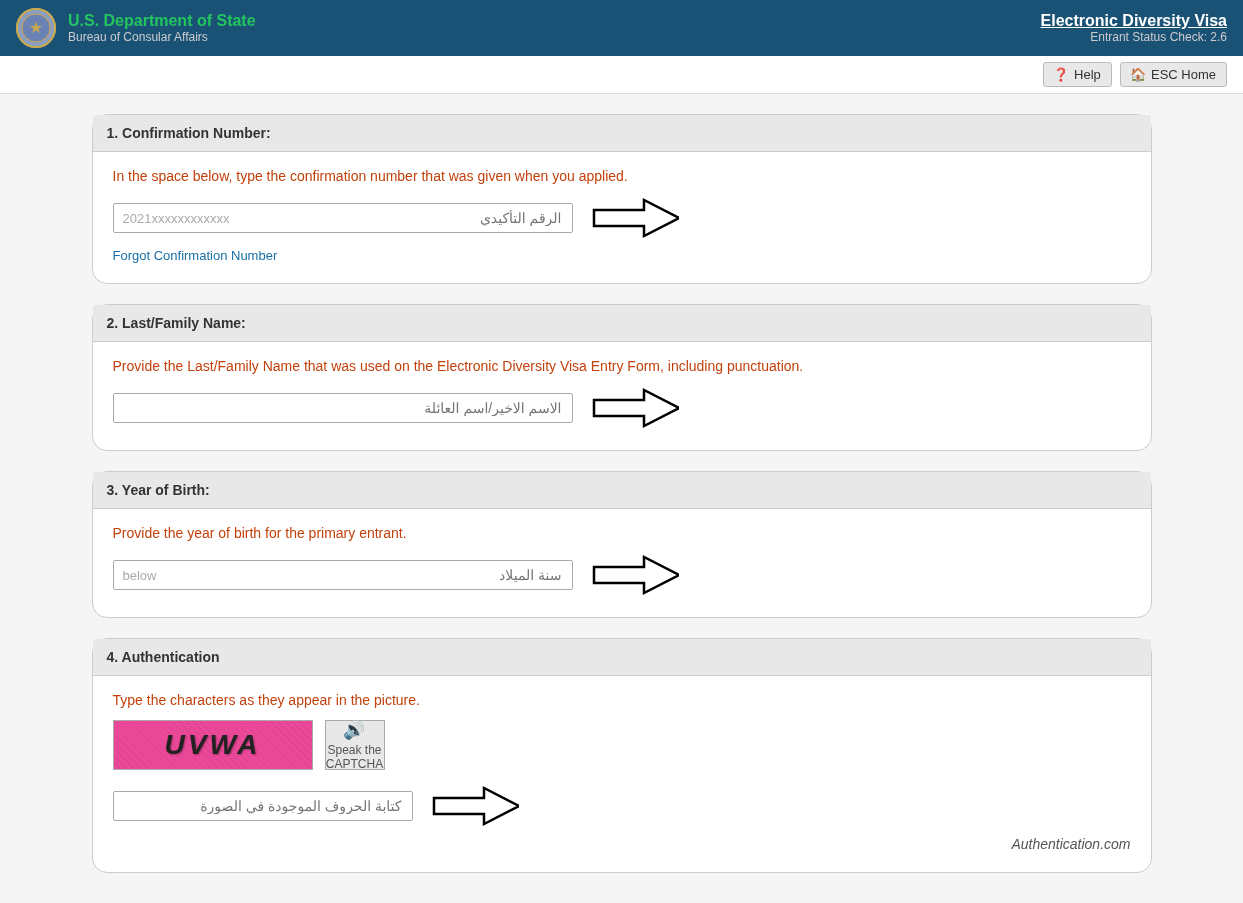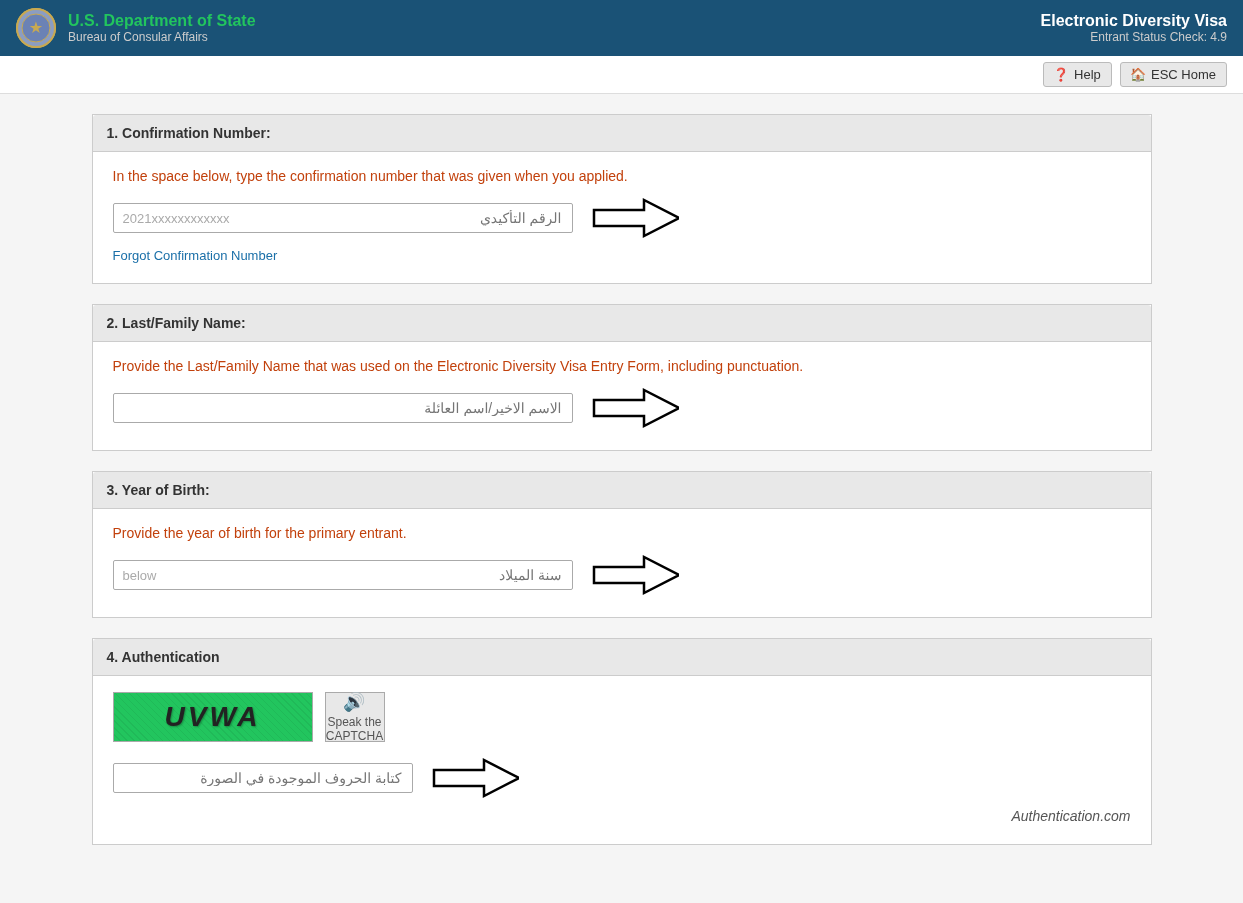--- a/index.html
+++ b/index.html
@@ -47,20 +47,21 @@
       font-size: 12px;
       color: #ccc;
     }
     .header-right {
       text-align: right;
     }
     .header-right-main {
       font-size: 16px;
       font-weight: bold;
       color: white;
+      text-decoration: underline;
     }
     .header-right-sub {
       font-size: 12px;
       color: #ccc;
     }
 
     
     .nav-bar {
       background: #fff;
       border-bottom: 1px solid #ddd;
@@ -94,21 +95,21 @@
       text-align: center;
       font-size: 24px;
       font-weight: normal;
       margin-bottom: 24px;
       color: #333;
     }
 
     
     .section-card {
       border: 1px solid #ccc;
-      border-radius: 0;
+      border-radius: 15px;
       margin-bottom: 20px;
       background: #fff;
     }
     .section-header {
       background: #e8e8e8;
       padding: 10px 14px;
       font-weight: bold;
       font-size: 14px;
       border-bottom: 1px solid #ccc;
       border-radius: 3px 3px 0 0;
@@ -163,21 +164,21 @@
     
     .captcha-container {
       display: flex;
       align-items: center;
       gap: 12px;
       margin-bottom: 14px;
     }
     .captcha-image {
       width: 200px;
       height: 50px;
-      background: #22c55e;
+      background: #ec4899;
       border: 1px solid #aaa;
       display: flex;
       align-items: center;
       justify-content: center;
       font-size: 28px;
       font-weight: bold;
       font-style: italic;
       letter-spacing: 4px;
       color: #333;
       font-family: 'Courier New', monospace;
@@ -247,21 +248,21 @@
         <text x="20" y="25" text-anchor="middle" font-size="16" fill="#c8a951" font-family="serif">★</text>
       </svg>
     </div>
     <div class="header-title-block">
       <div class="header-title-main">U.S. Department of State</div>
       <div class="header-title-sub">Bureau of Consular Affairs</div>
     </div>
   </div>
   <div class="header-right">
     <div class="header-right-main">Electronic Diversity Visa</div>
-    <div class="header-right-sub">Entrant Status Check: 4.9</div>
+    <div class="header-right-sub">Entrant Status Check: 2.6</div>
   </div>
 </header>
 
 <nav class="nav-bar">
   <button class="nav-btn">
     <span>❓</span>
     <span>Help</span>
   </button>
   <button class="nav-btn">
     <span>🏠</span>
@@ -320,20 +321,21 @@
             <polygon points="90,22 55,4 55,14 5,14 5,30 55,30 55,40" fill="white" stroke="black" stroke-width="2.5"></polygon>
           </svg>
         </div>
       </div>
     </div>
   </div>
 
   <div class="section-card">
     <div class="section-header">4. Authentication</div>
     <div class="section-body">
+      <p class="section-desc">Type the characters as they appear in the picture.</p>
       <div class="captcha-container">
         <div class="captcha-image">
           <span style="position:relative;z-index:1; font-family:'Arial Black', Arial, sans-serif; font-weight:900; font-style:italic; font-size:28px; letter-spacing:3px; color:#222; text-shadow:1px 1px 2px rgba(0,0,0,0.3);">UVWA</span>
         </div>
         <div class="captcha-speak">
           <span style="font-size:18px;">🔊</span>
           <span style="font-size:12px; color:#555;">Speak the CAPTCHA</span>
         </div>
       </div>
       <div class="input-row">

